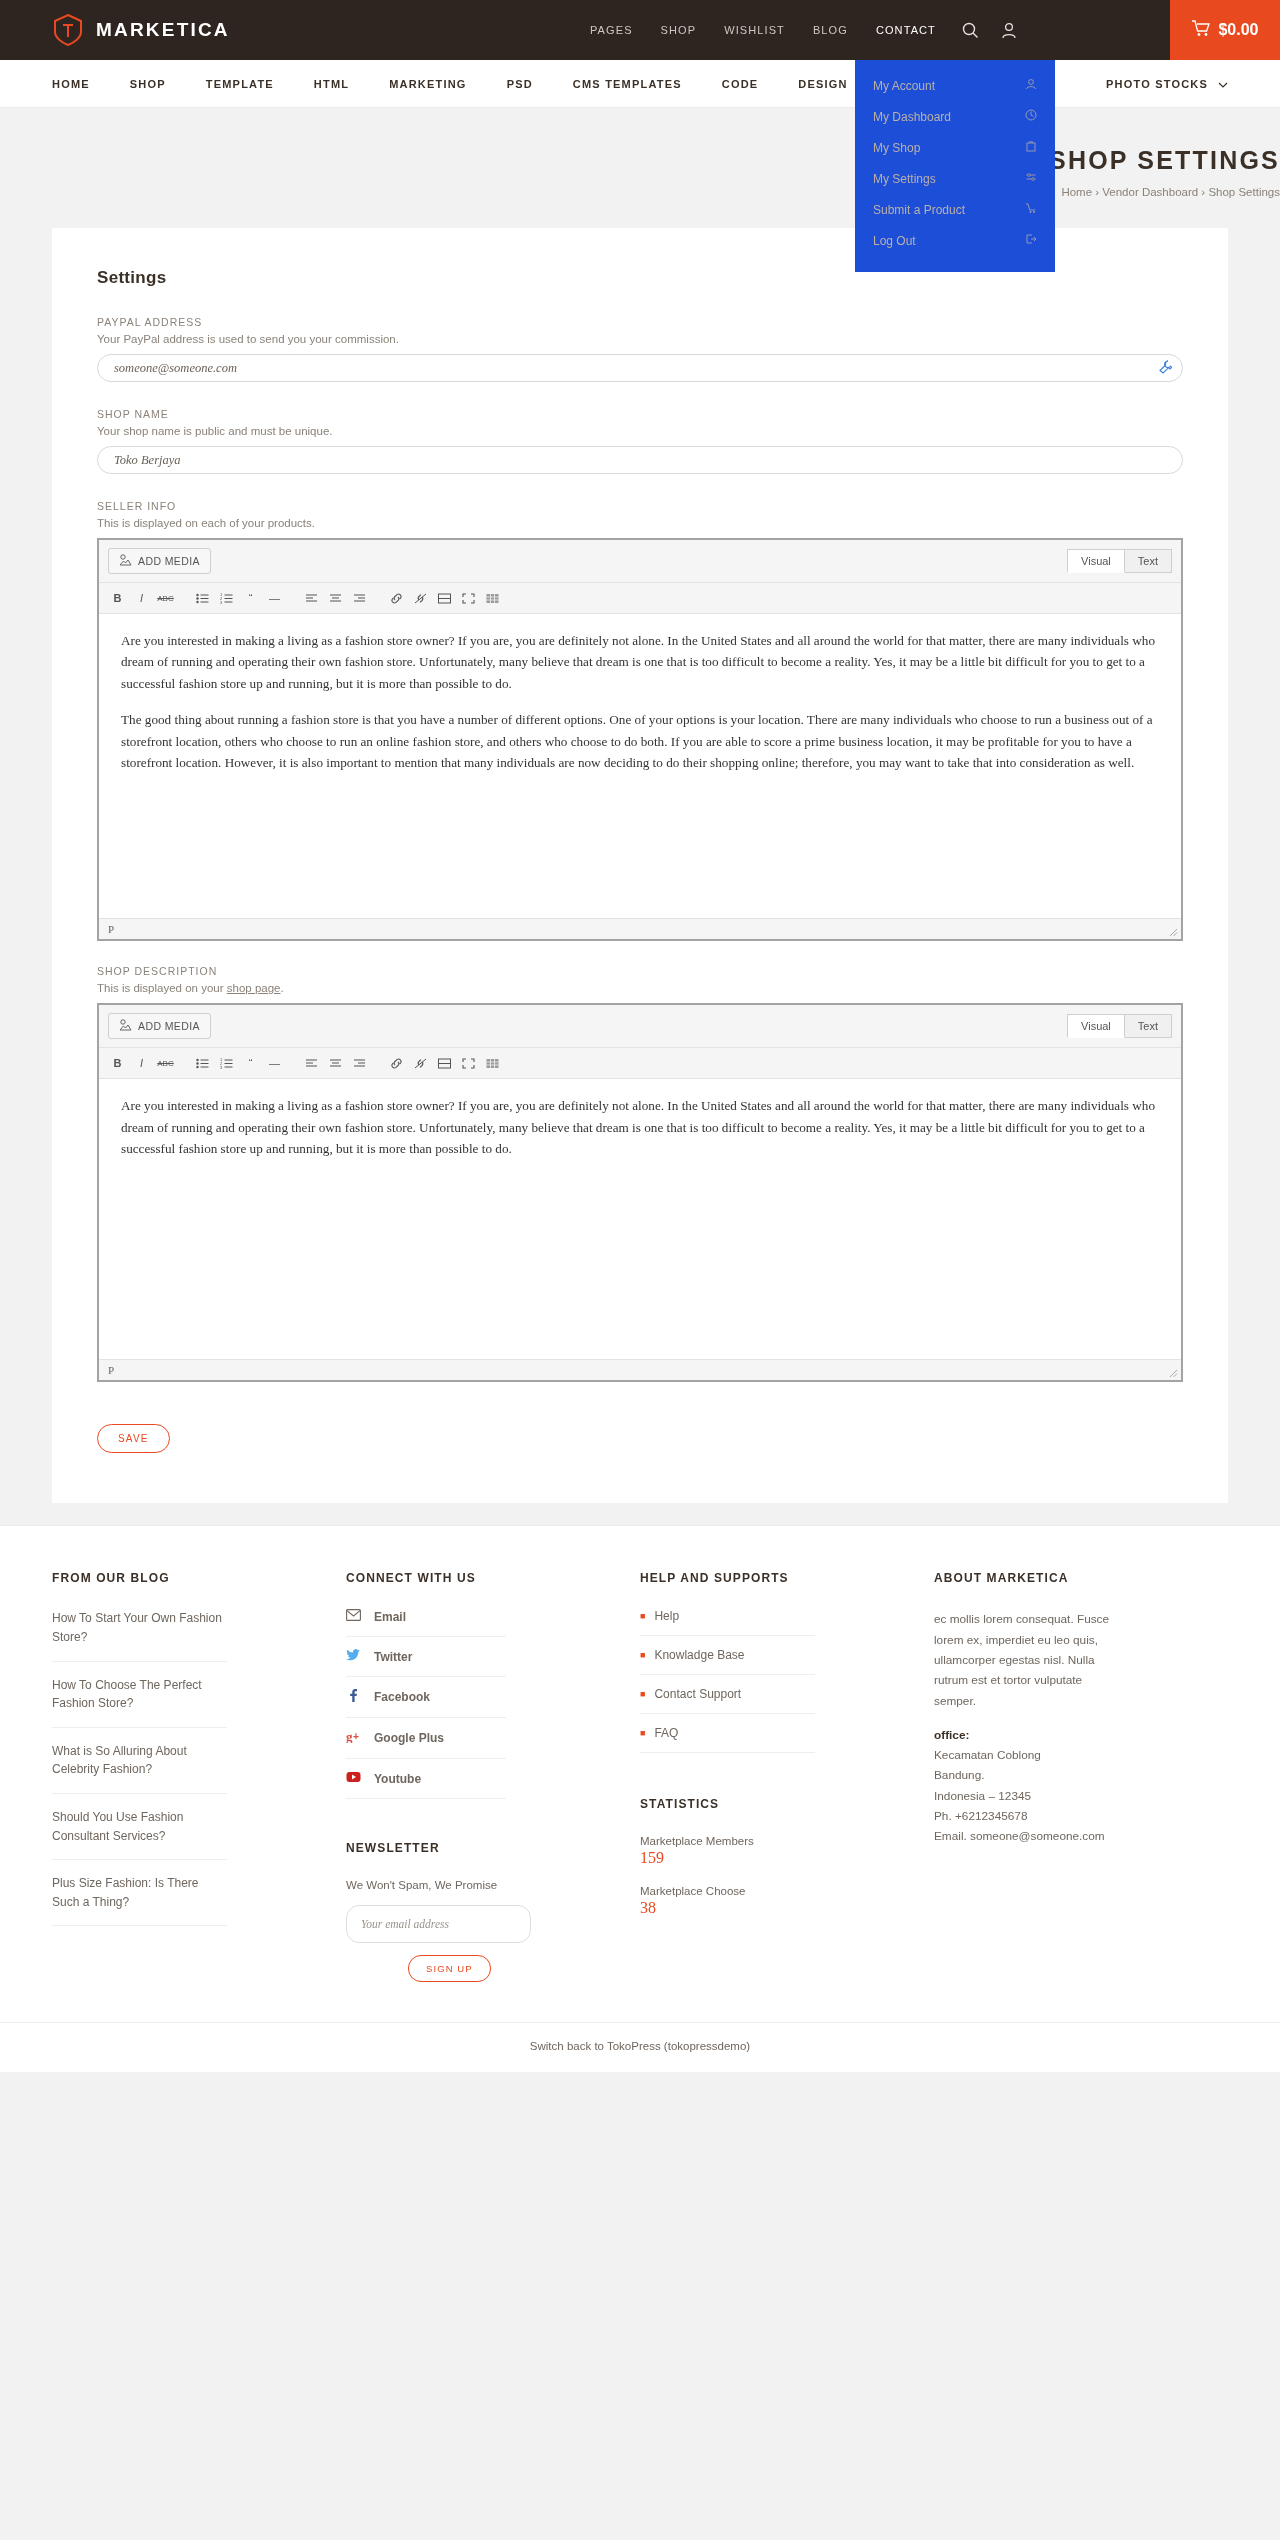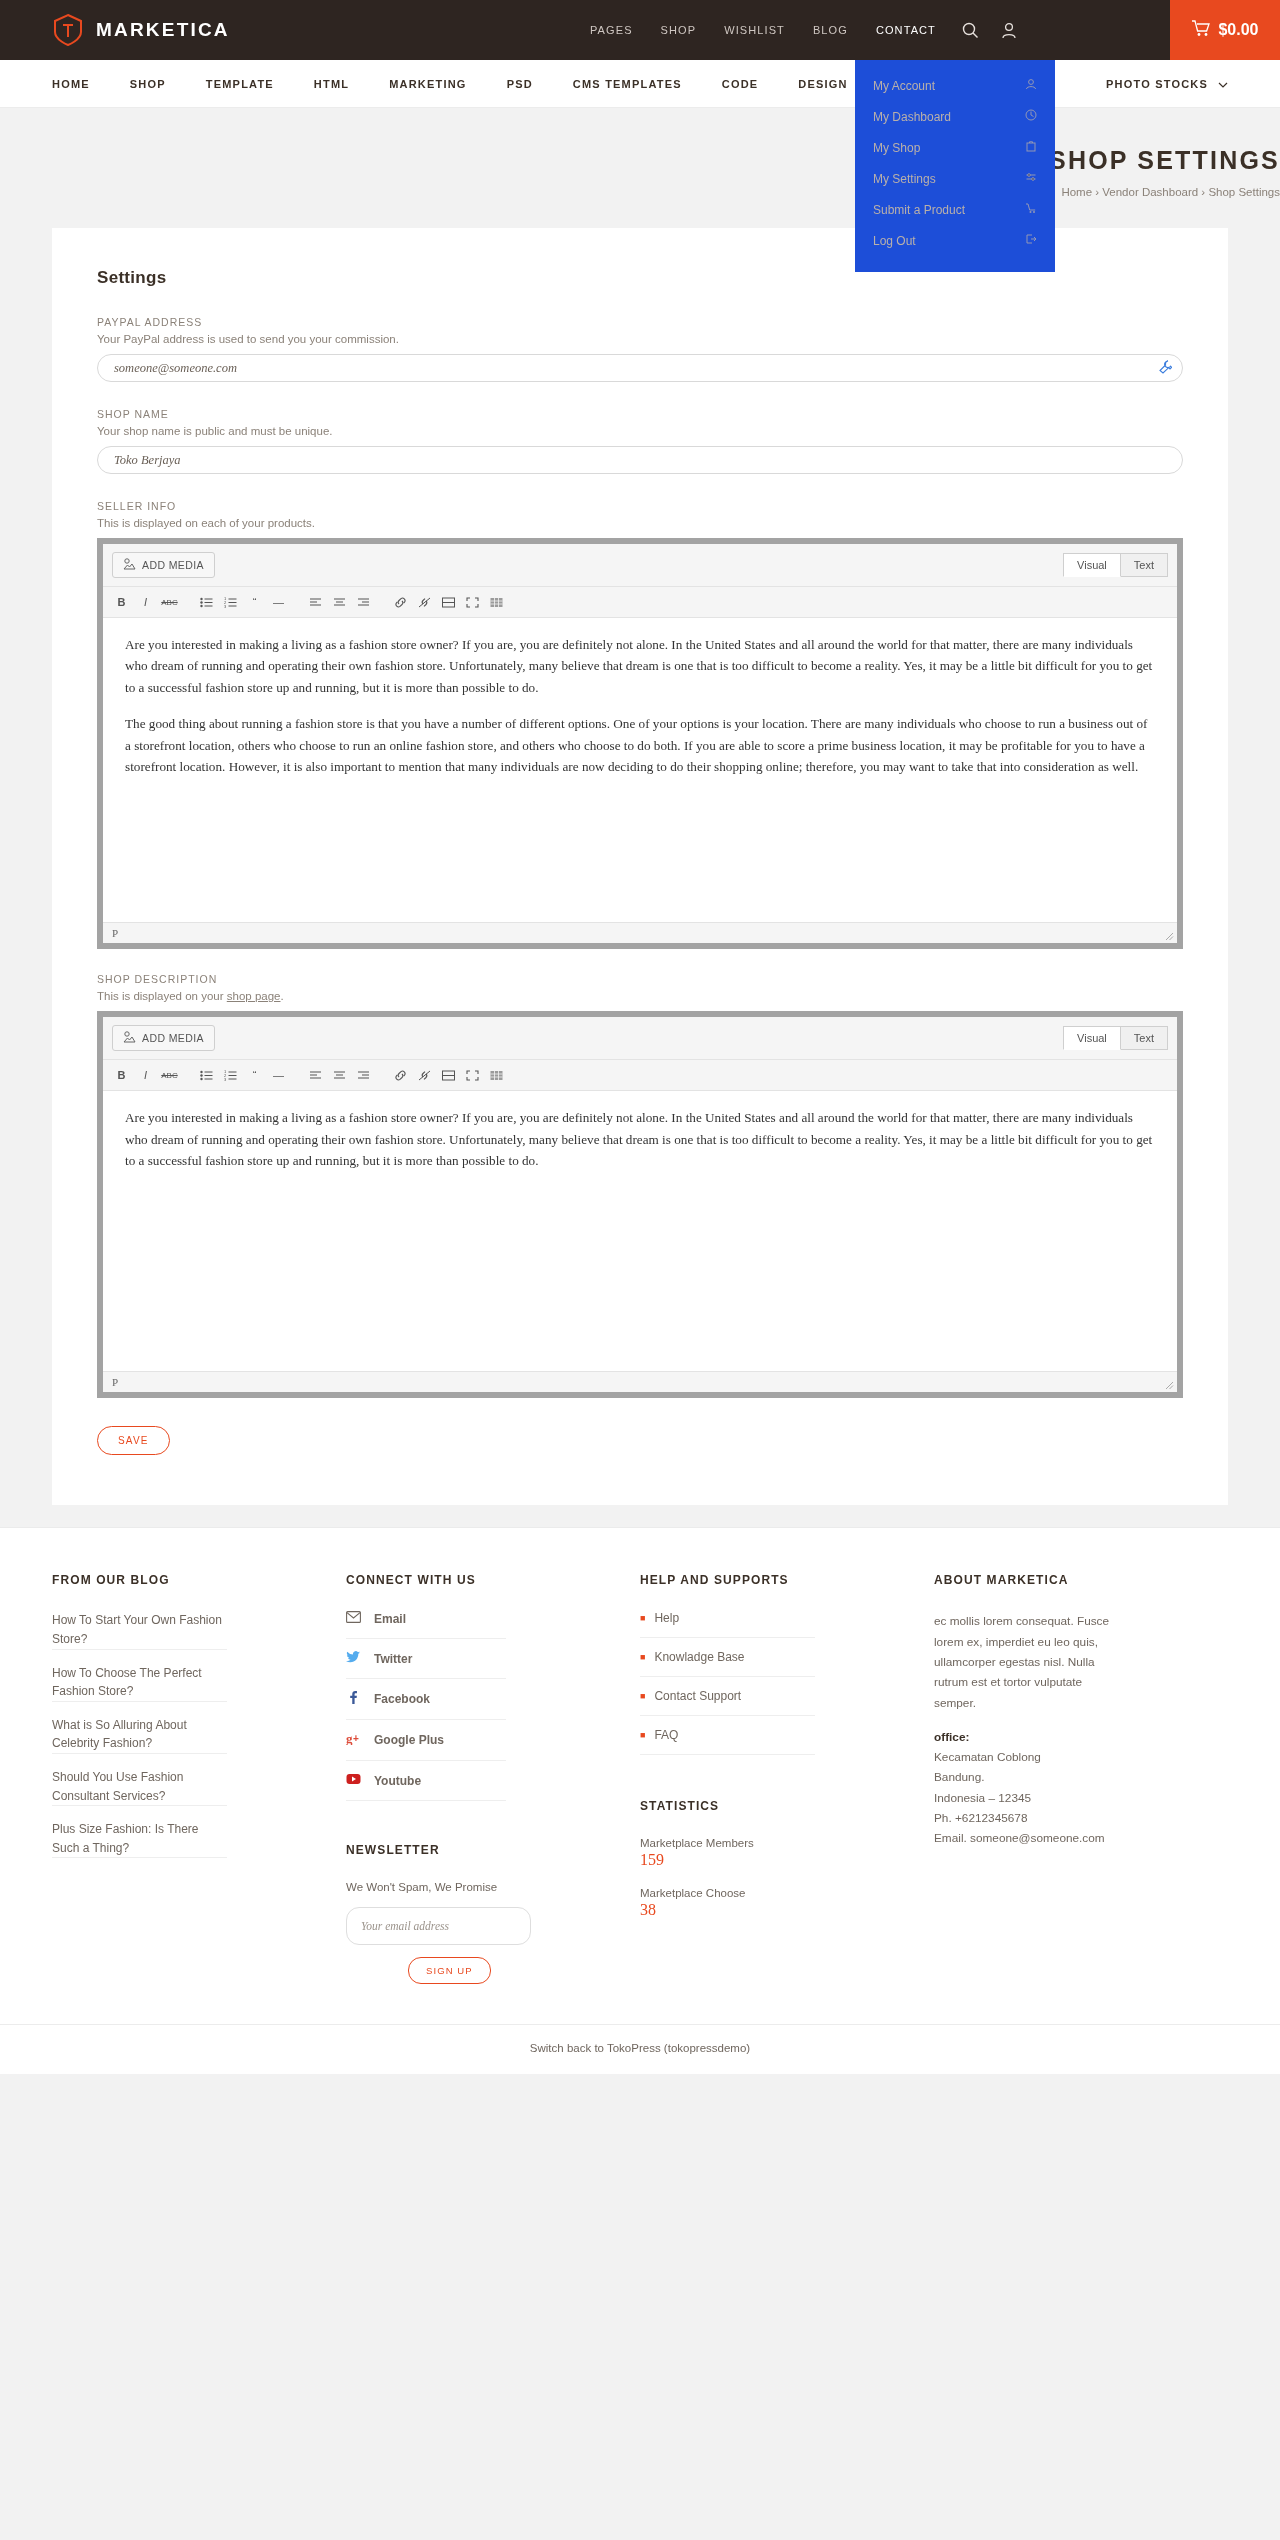--- a/index.html
+++ b/index.html
@@ -148,21 +148,21 @@
     position:relative;
     display:flex; align-items:center;
     background:#fff;
   }
   .input-wrap { position:relative; margin-bottom:26px; }
   .input-wrap .wrench {
     position:absolute; right:11px; top:6px;
   }
 
   
-  .editor { border:6px solid #a3a3a3; background:#f5f5f5; margin-bottom:6px; }
+  .editor { border:2px solid #a3a3a3; background:#f5f5f5; margin-bottom:20px; }
   .editor-top {
     display:flex; align-items:center; justify-content:space-between;
     padding:8px 9px;
     background:#f5f5f5;
   }
   .add-media {
     display:flex; align-items:center; gap:6px;
     border:1px solid #cfcfcf;
     background:#f7f7f7;
     border-radius:3px;
@@ -244,20 +244,21 @@
     font-size:12px;
     letter-spacing:1.1px;
     color:#3b3027;
     text-transform:uppercase;
   }
   .blog-link {
     display:block;
     font-size:12px;
     color:#6f665e;
     line-height:1.55;
+    padding-bottom:14px;
     margin-bottom:14px;
     border-bottom:1px solid #eeeeee;
     text-decoration:none;
     max-width:175px;
   }
   .social-row {
     display:flex; align-items:center; gap:13px;
     padding-bottom:12px; margin-bottom:12px;
     border-bottom:1px solid #eeeeee;
     font-size:12px; color:#6f665e;

